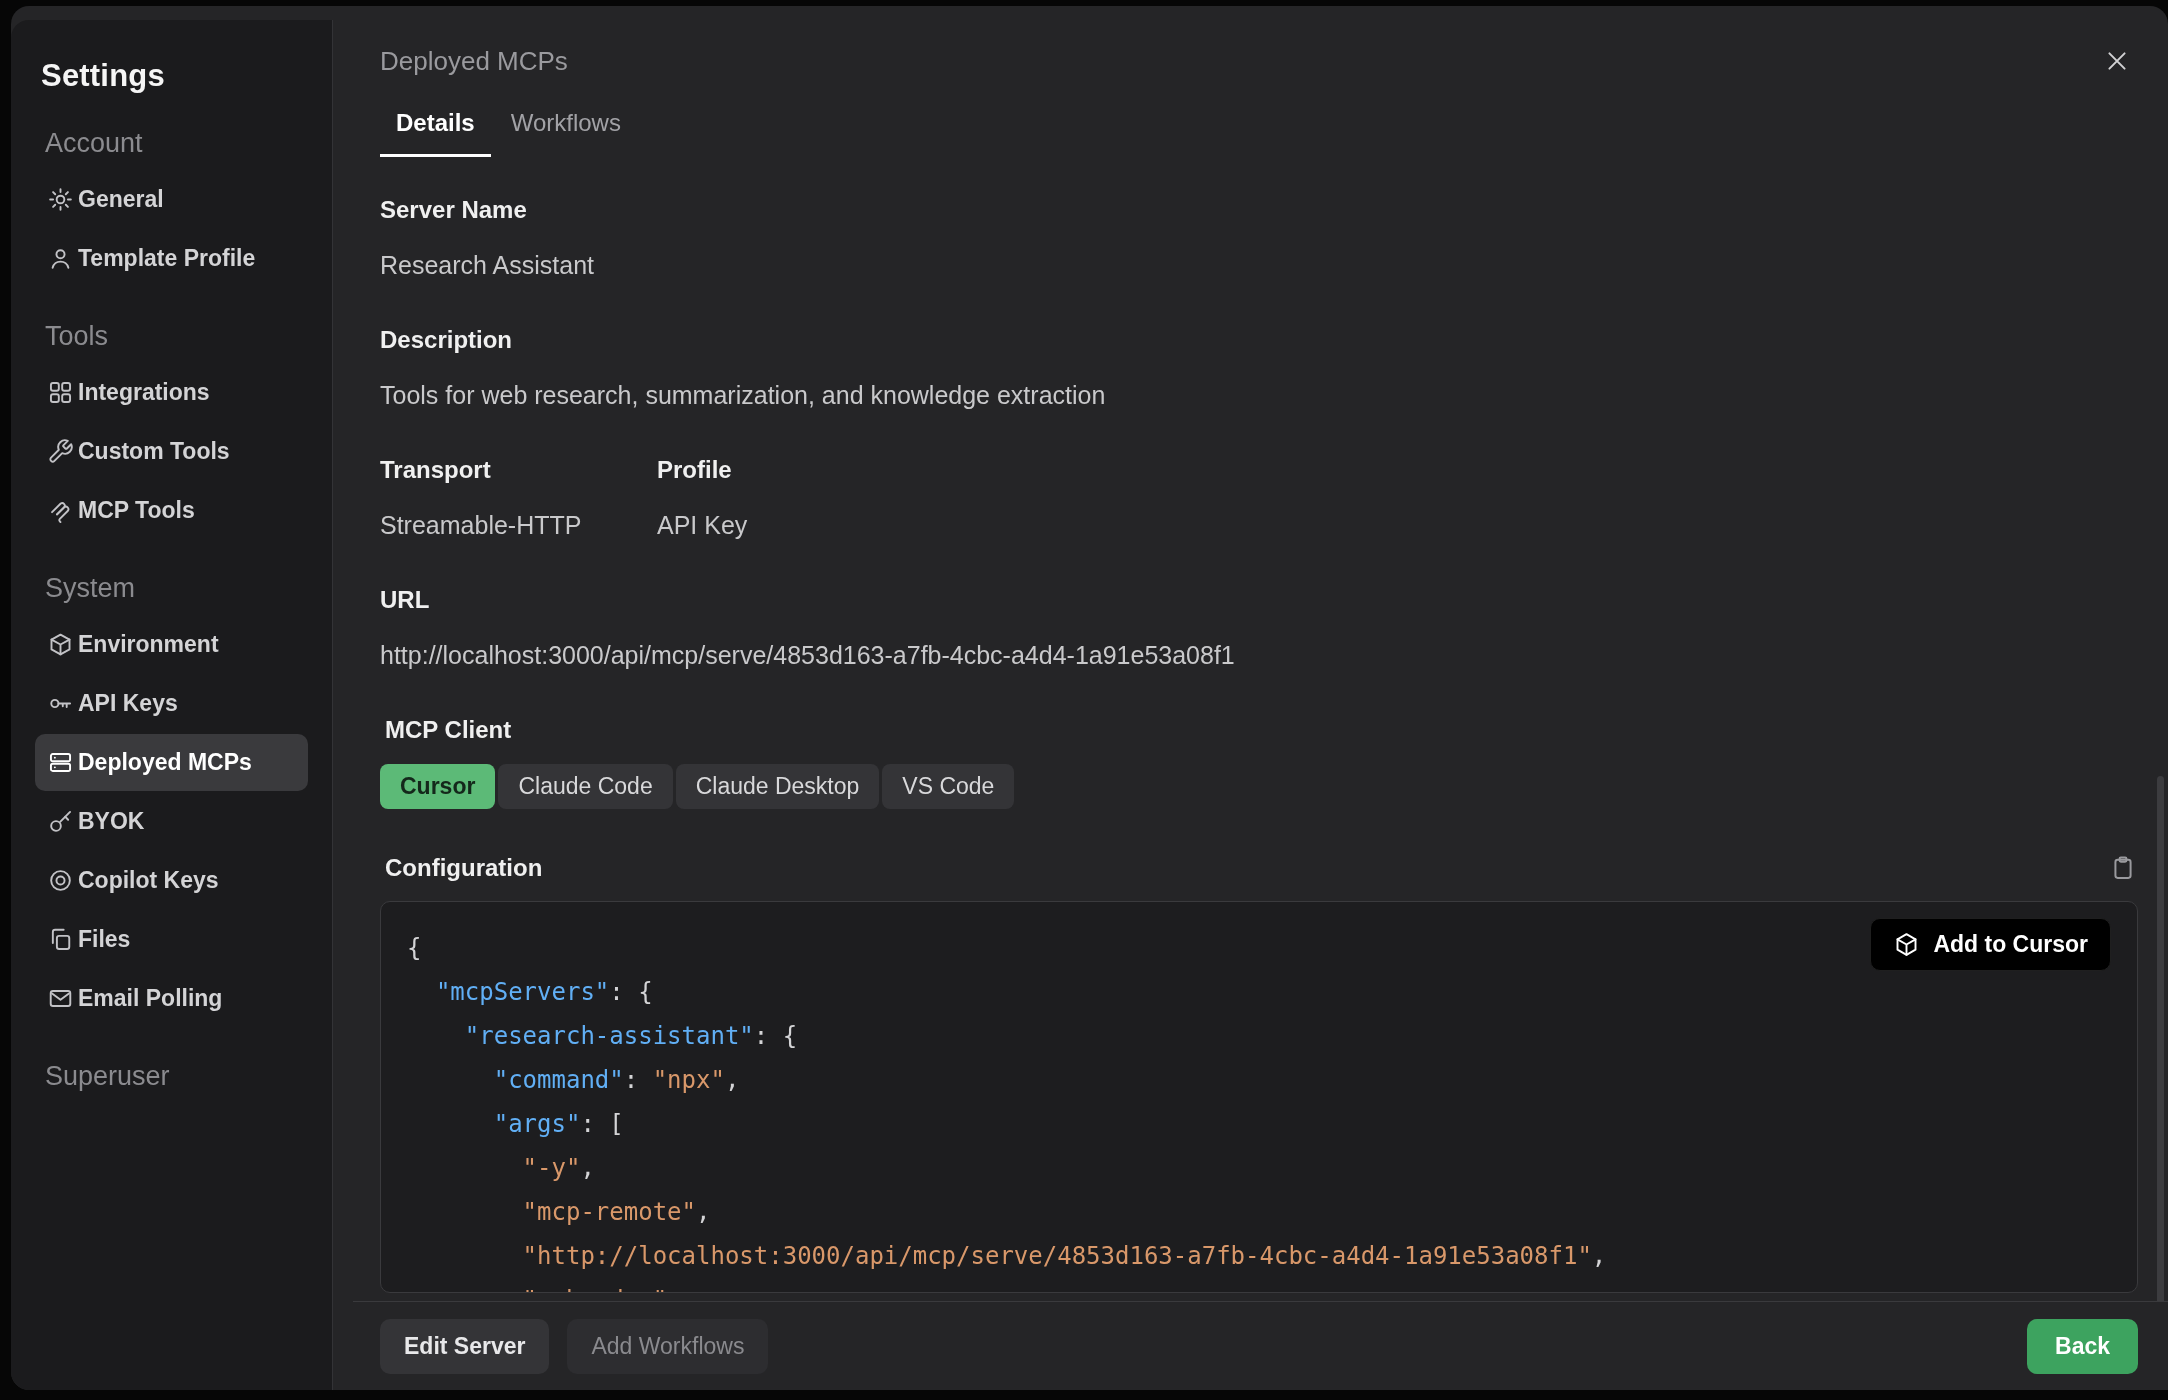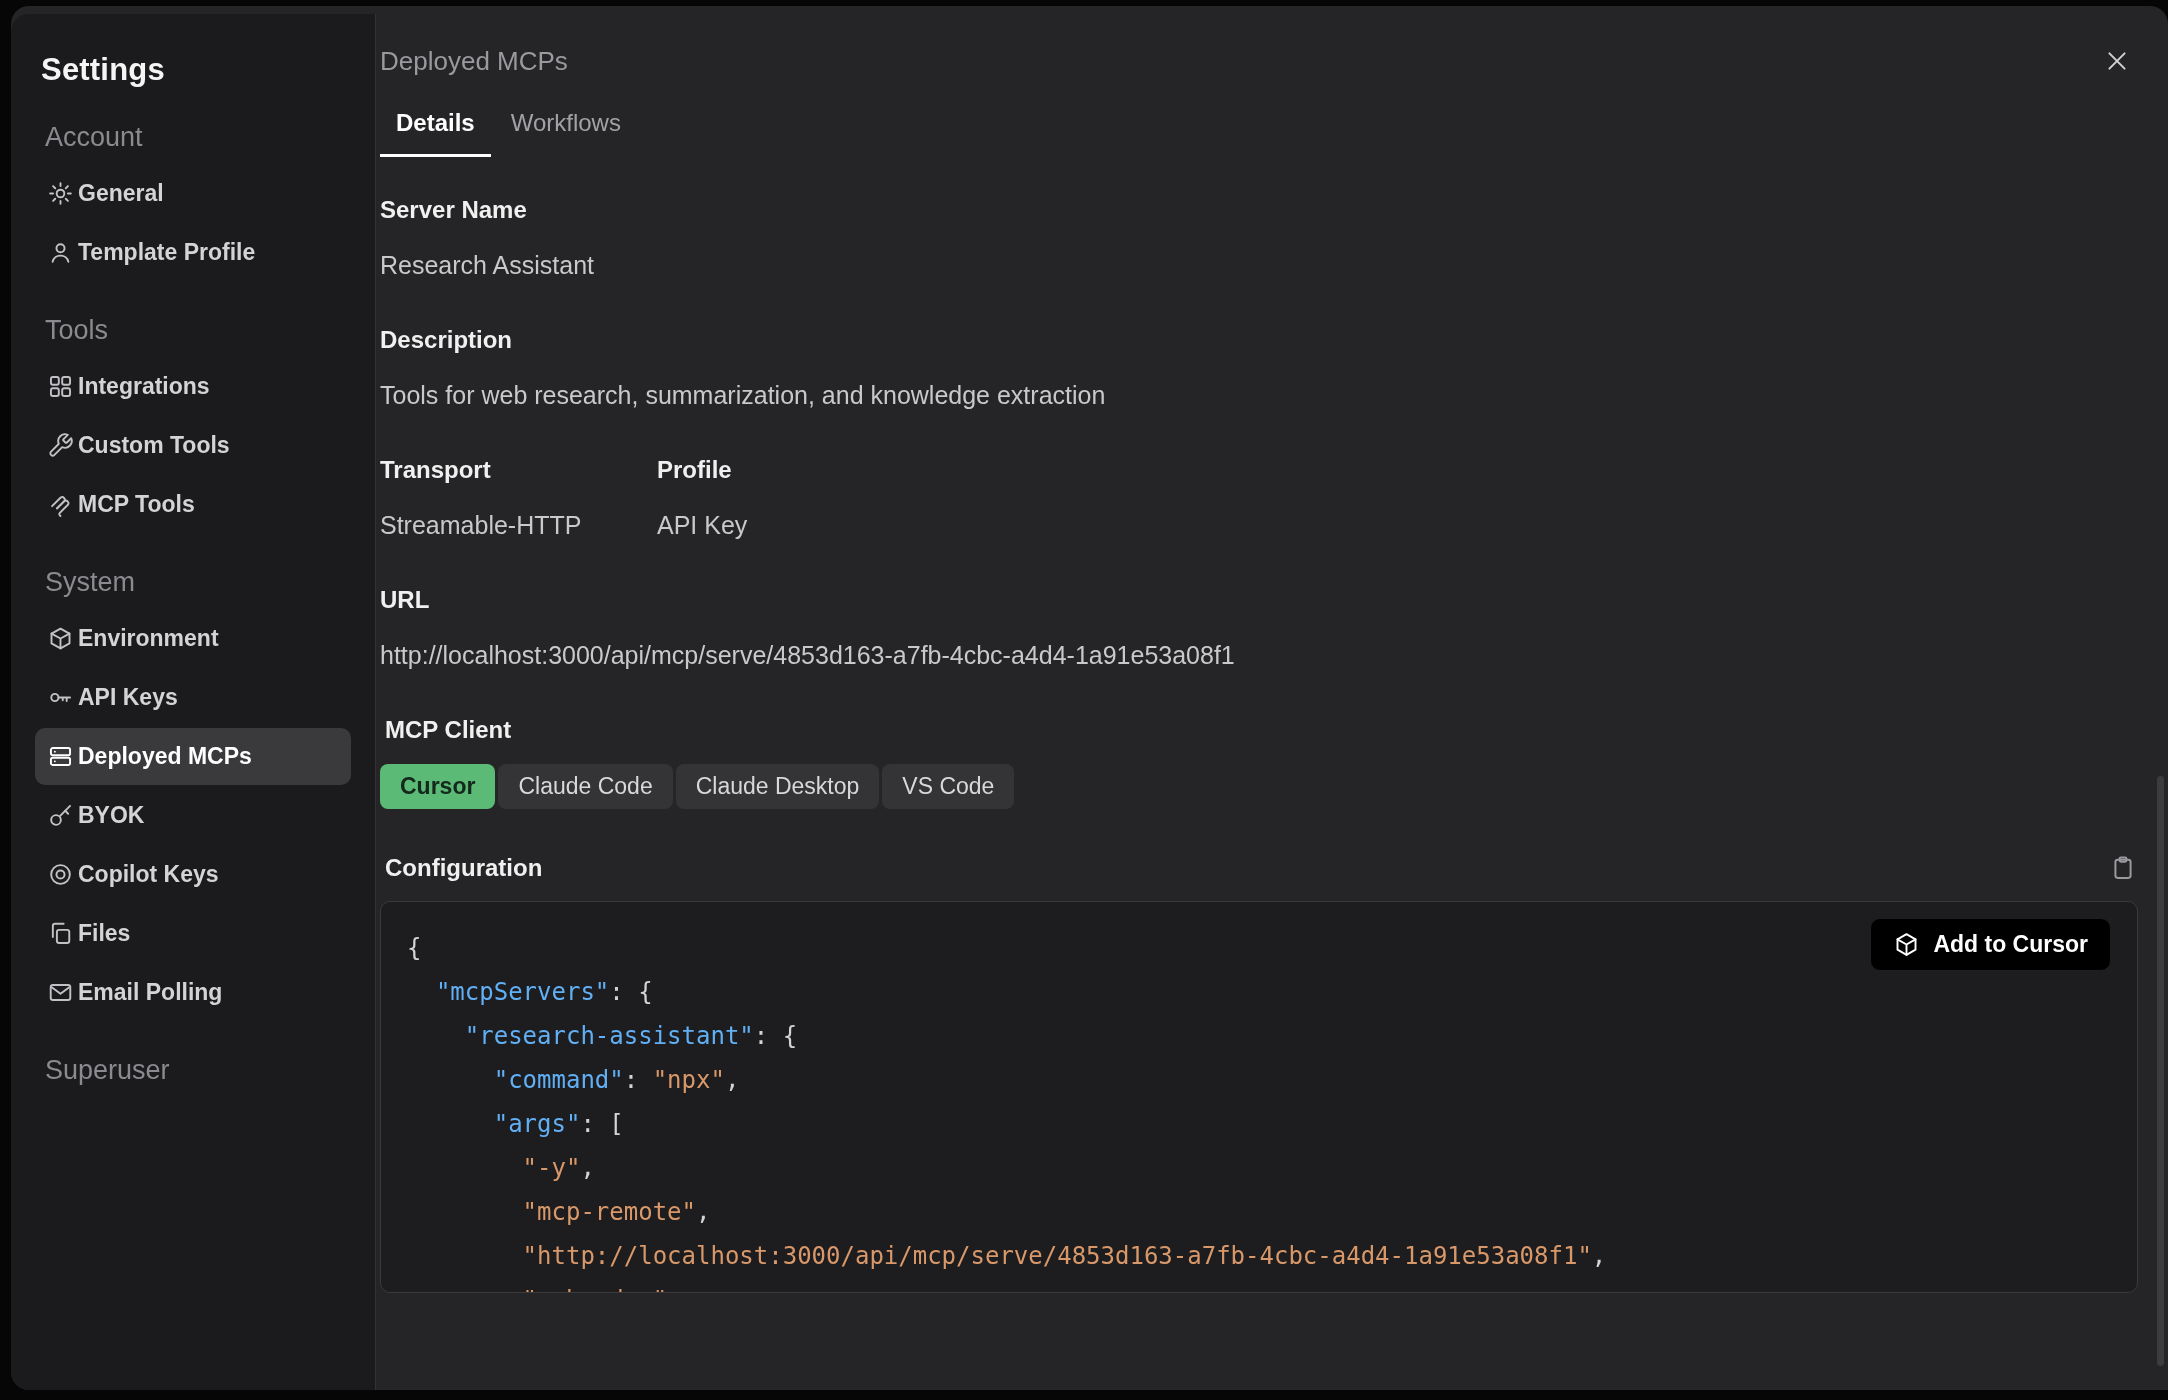--- a/index.html
+++ b/index.html
@@ -3,21 +3,21 @@
 <meta charset="utf-8">
 <style>
   * { margin:0; padding:0; box-sizing:border-box; }
   html,body { width:2168px; height:1400px; overflow:hidden; background:#060606;
     font-family:"Liberation Sans","DejaVu Sans",sans-serif; }
 
   .modal { position:absolute; left:11px; top:6px; right:0; bottom:10px;
     background:#252527; border-radius:18px 18px 0 18px; overflow:hidden; }
 
   
-  .sidebar { position:absolute; left:0; top:8px; bottom:0; width:365px;
+  .sidebar { position:absolute; left:0; top:14px; bottom:0; width:322px;
     background:#1b1b1d; border-right:1px solid #333336; border-radius:18px 0 0 18px;
     padding:36px 24px; }
   .side-title { font-size:31px; font-weight:700; color:#f5f5f5; margin:2px 6px 6px; letter-spacing:.2px; }
   .sec-label { font-size:27px; color:#8b8b8f; margin:34px 10px 12px; font-weight:500; }
   .side-item { display:flex; align-items:flex-start; gap:4px; padding:15px 12px; margin:2px 0;
     border-radius:10px; color:#d4d4d6; font-size:23px; cursor:pointer;font-weight:bold; }
   .side-item.selected { background:#3a3a3d; color:#ffffff; }
   .side-item .icon { width:27px; height:27px; flex:0 0 27px; color:#c2c2c6; }
   .side-item.selected .icon { color:#ffffff; }
 
@@ -278,17 +278,22 @@
                 <path d="M12 2.8 20 7.4v9.2l-8 4.6-8-4.6V7.4z"></path>
                 <path d="M12 21.2V12M12 12 4 7.4M12 12l8-4.6"></path>
               </svg>
             </span>
           <span>Add to Cursor</span>
         </button>
       </div>
 
     </div>
 
+    <div class="footer">
+      <button class="btn btn-edit">Edit Server</button>
+      <button class="btn btn-workflows">Add Workflows</button>
+      <button class="btn btn-back">Back</button>
+    </div>
 
   </section>
 
   <div class="scroll-thumb"></div>
 </div>
 
 </body></html>

